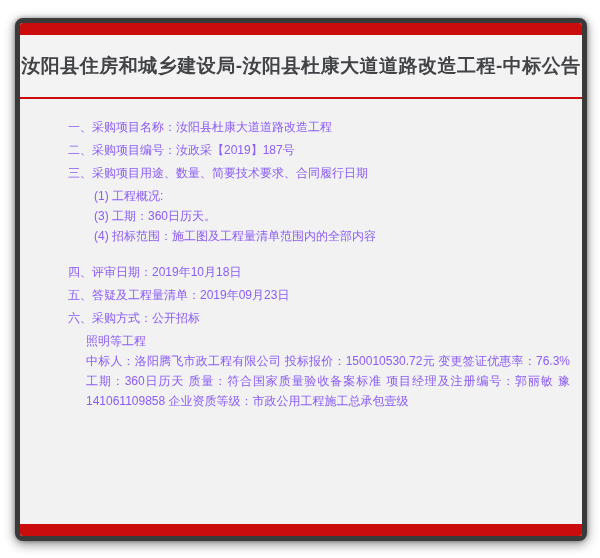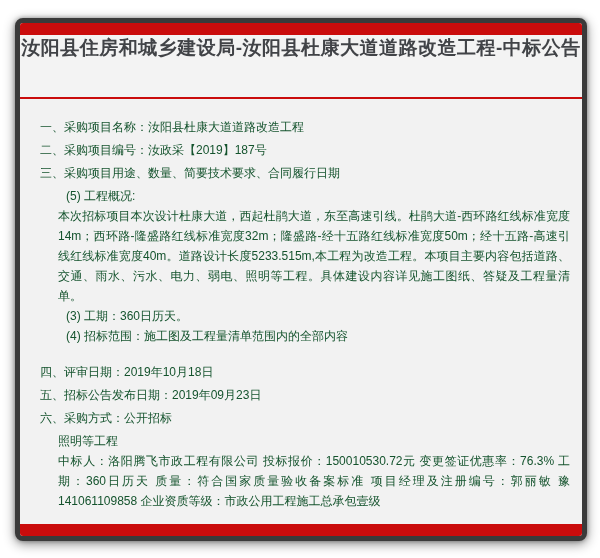--- a/index.html
+++ b/index.html
@@ -22,38 +22,38 @@
     flex-direction: column;
   }
   .accent-bar {
     flex: 0 0 12px;
     background: #ca0c0c;
   }
   .accent-bar.bottom { margin-top: auto; }
   .title-band {
     flex: 0 0 64px;
     display: flex;
-    align-items: flex-start;
+    align-items: center;
     justify-content: center;
     border-bottom: 2px solid #ca0c0c;
     background: #f3f3f3;
     padding: 0 18px;
   }
   .title-band h1 {
     font-size: 19px;
     font-weight: bold;
     color: #414347;
     letter-spacing: 0.5px;
     text-align: center;
     white-space: nowrap;
   }
   .content {
-    padding: 18px 12px 0 0;
+    padding: 18px 12px 0 28px;
     font-size: 12px;
-    color: #14532d;
+    color: #8b5cf6;
     line-height: 20px;
   }
   .l1 { margin: 0 0 3px 20px; }
   .l2 { margin: 0 0 0 46px; }
   .l2.gap { margin-bottom: 16px; }
   .para { margin: 0 0 0 38px; text-align: justify; }
 </style>
 </head>
 <body>
 
@@ -61,25 +61,24 @@
   <div class="accent-bar top"></div>
 
   <div class="title-band">
     <h1>汝阳县住房和城乡建设局-汝阳县杜康大道道路改造工程-中标公告</h1>
   </div>
 
   <div class="content">
     <div class="l1">一、采购项目名称：汝阳县杜康大道道路改造工程</div>
     <div class="l1">二、采购项目编号：汝政采【2019】187号</div>
     <div class="l1">三、采购项目用途、数量、简要技术要求、合同履行日期</div>
-    <div class="l2">(5) 工程概况:</div>
-    <div class="para">本次招标项目本次设计杜康大道，西起杜鹃大道，东至高速引线。杜鹃大道-西环路红线标准宽度14m；西环路-隆盛路红线标准宽度32m；隆盛路-经十五路红线标准宽度50m；经十五路-高速引线红线标准宽度40m。道路设计长度5233.515m,本工程为改造工程。本项目主要内容包括道路、交通、雨水、污水、电力、弱电、照明等工程。具体建设内容详见施工图纸、答疑及工程量清单。</div>
+    <div class="l2">(1) 工程概况:</div>
     <div class="l2">(3) 工期：360日历天。</div>
     <div class="l2 gap">(4) 招标范围：施工图及工程量清单范围内的全部内容</div>
     <div class="l1">四、评审日期：2019年10月18日</div>
-    <div class="l1">五、招标公告发布日期：2019年09月23日</div>
+    <div class="l1">五、答疑及工程量清单：2019年09月23日</div>
     <div class="l1">六、采购方式：公开招标</div>
     <div class="para">照明等工程</div>
     <div class="para">中标人：洛阳腾飞市政工程有限公司 投标报价：150010530.72元 变更签证优惠率：76.3% 工期：360日历天 质量：符合国家质量验收备案标准 项目经理及注册编号：郭丽敏 豫141061109858 企业资质等级：市政公用工程施工总承包壹级</div>
   </div>
 
   <div class="accent-bar bottom"></div>
 </div>
 
 </body></html>

